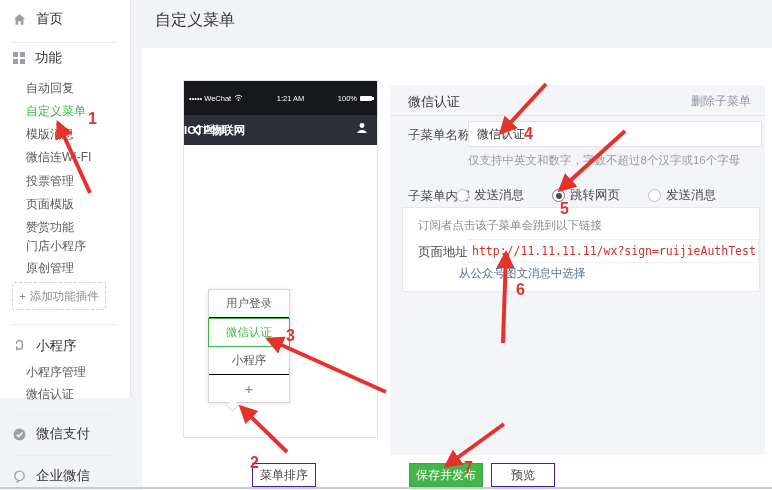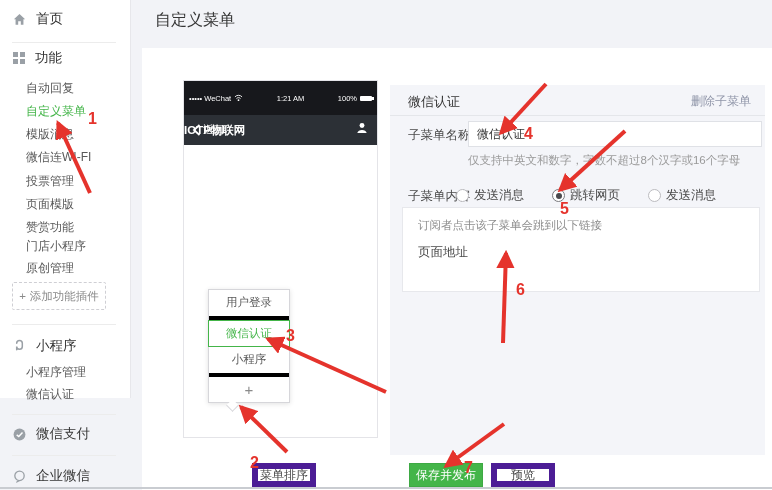--- a/index.html
+++ b/index.html
@@ -33,21 +33,21 @@
   .nav-title{position:absolute;left:0;right:0;text-align:left;font-size:11.5px;font-weight:bold;}
   .nav-user{margin-left:auto;z-index:1;}
   .screen{flex:1;background:#fff;}
   .tabbar{height:22px;border-top:1px solid #e3e3e6;background:#fdfdfd;display:flex;font-size:11px;color:#555;}
   .tab-kbd{width:26px;display:flex;align-items:center;justify-content:center;border-right:1px solid #e3e3e6;}
   .tab-cell{flex:1;display:flex;align-items:center;justify-content:center;gap:4px;border-right:1px solid #e3e3e6;cursor:pointer;}
   .tab-cell:last-child{border-right:none;}
   .sub-dot{width:5px;height:5px;border:1px solid #a8a8a8;border-radius:50%;display:inline-block;}
   
   .popup{position:absolute;left:24px;top:208px;width:82px;height:114px;background:#fff;border:1px solid #d6d6da;box-shadow:0 1px 5px rgba(0,0,0,.12);display:flex;flex-direction:column;box-sizing:border-box;z-index:5;}
-  .popup-item{flex:1;display:flex;align-items:center;justify-content:center;font-size:11.5px;color:#5a5a5a;border-bottom:4px solid #000000;cursor:pointer;box-sizing:border-box;}
+  .popup-item{flex:1;display:flex;align-items:center;justify-content:center;font-size:11.5px;color:#5a5a5a;border-bottom:1px solid #000000;cursor:pointer;box-sizing:border-box;}
   .popup-item:last-child{border-bottom:none;}
   .popup-item.active{color:#44b549;border:1px solid #44b549;margin:0 -1px;}
   .popup-item.plus{color:#8a8a8a;font-size:15px;}
   .popup-notch{position:absolute;left:44px;top:320px;width:8px;height:8px;background:#fff;border-right:1px solid #d6d6da;border-bottom:1px solid #d6d6da;transform:rotate(45deg);z-index:6;}
   
   .panel{position:absolute;left:248px;top:37px;width:375px;height:370px;background:#f4f5f9;}
   .panel-header{height:30px;border-bottom:1px solid #e4e6ea;position:relative;}
   .panel-title{position:absolute;left:18px;top:8px;font-size:13px;color:#353535;}
   .panel-del{position:absolute;right:14px;top:8px;font-size:12px;color:#8f95a8;cursor:pointer;}
   .f-label{position:absolute;font-size:12.5px;color:#4a4a4a;}
@@ -59,21 +59,21 @@
   .radio.checked{border-color:#7a7a7e;}
   .radio.checked::after{content:"";position:absolute;left:2.5px;top:2.5px;width:6px;height:6px;border-radius:50%;background:#4a4a4e;}
   .link-box{position:absolute;left:12px;top:122px;width:358px;height:85px;background:#fff;border:1px solid #e7e8ec;box-sizing:border-box;}
   .box-note{position:absolute;left:15px;top:10px;font-size:11.5px;color:#8d8d8d;}
   .url-label{position:absolute;left:15px;top:36px;font-size:12.5px;color:#4a4a4a;}
   .url-field{position:absolute;left:64px;top:31px;width:282px;height:22px;border:1px solid #f0f0f2;display:flex;align-items:center;padding:0 4px;cursor:text;}
   .url-text{font-family:"DejaVu Sans Mono","Liberation Mono",monospace;font-size:11.5px;color:#d3302a;white-space:nowrap;}
   .choose-link{position:absolute;left:56px;top:58px;font-size:11.5px;color:#576b95;cursor:pointer;}
   
   .btn{position:absolute;height:24px;display:flex;align-items:center;justify-content:center;font-size:12px;cursor:pointer;box-sizing:border-box;}
-  .btn.ghost{background:#fff;border:6px solid #4c1d95;color:#454545;}
+  .btn.ghost{background:#fff;border:1px solid #4c1d95;color:#454545;}
   .btn.primary{background:#44b549;border:1px solid #3ea944;color:#fff;}
   .btn-sort{left:110px;top:415px;width:64px;}
   .btn-save{left:267px;top:415px;width:74px;}
   .btn-preview{left:349px;top:415px;width:64px;}
   .bottom-line{position:absolute;left:0;top:487px;width:772px;height:2px;background:#c9ccd1;}
   
   .overlay{position:absolute;left:0;top:0;width:772px;height:490px;pointer-events:none;z-index:60;}
   .overlay text{font-family:"Liberation Sans","DejaVu Sans",sans-serif;font-size:16px;font-weight:bold;fill:#e5332c;}
 </style>
 </head>
@@ -212,20 +212,24 @@
       </span>
       <span class="radio-opt">
         <span class="radio"></span>
         <span>发送消息</span>
       </span>
     </div>
 
     <div class="link-box">
       <span class="box-note">订阅者点击该子菜单会跳到以下链接</span>
       <span class="url-label">页面地址</span>
+      <div class="url-field">
+        <span class="url-text">http://11.11.11.11/wx?sign=ruijieAuthTest</span>
+      </div>
+      <span class="choose-link">从公众号图文消息中选择</span>
     </div>
   </div>
 
   <div class="btn ghost btn-sort">菜单排序</div>
   <div class="btn ghost btn-preview">预览</div>
   <div class="btn primary btn-save">保存并发布</div>
 </div>
 
 <div class="bottom-line"></div>
 

